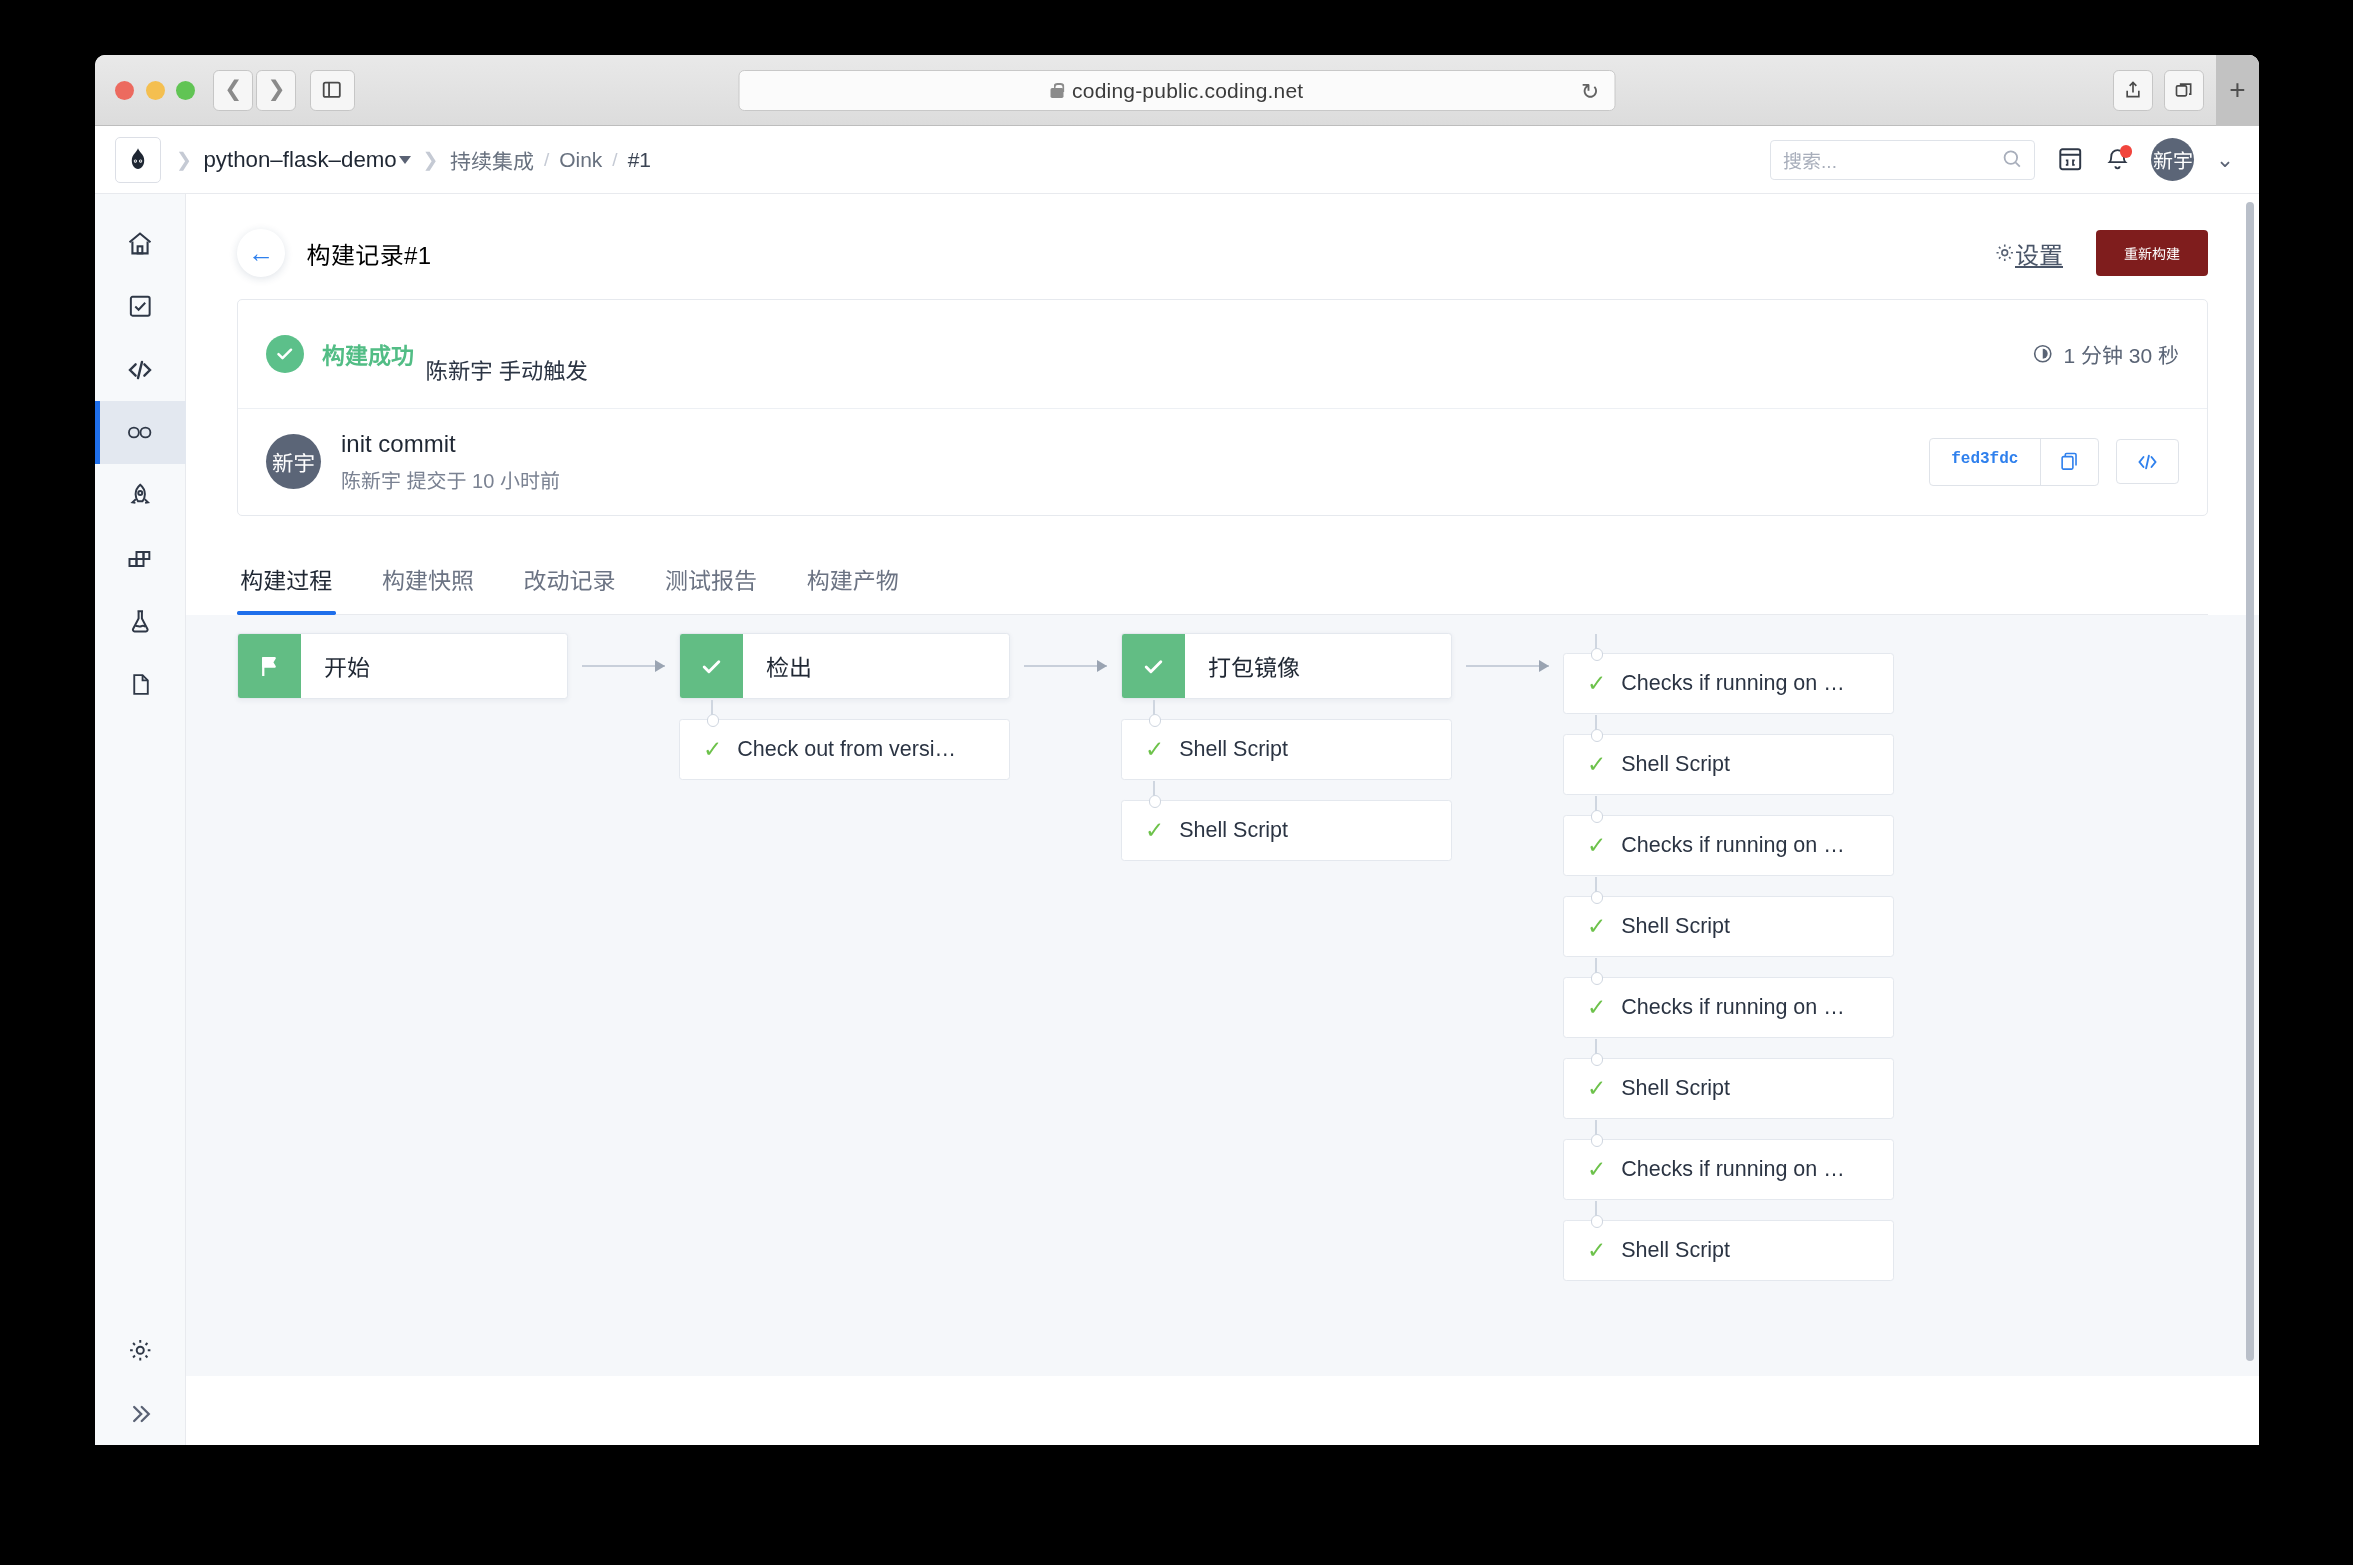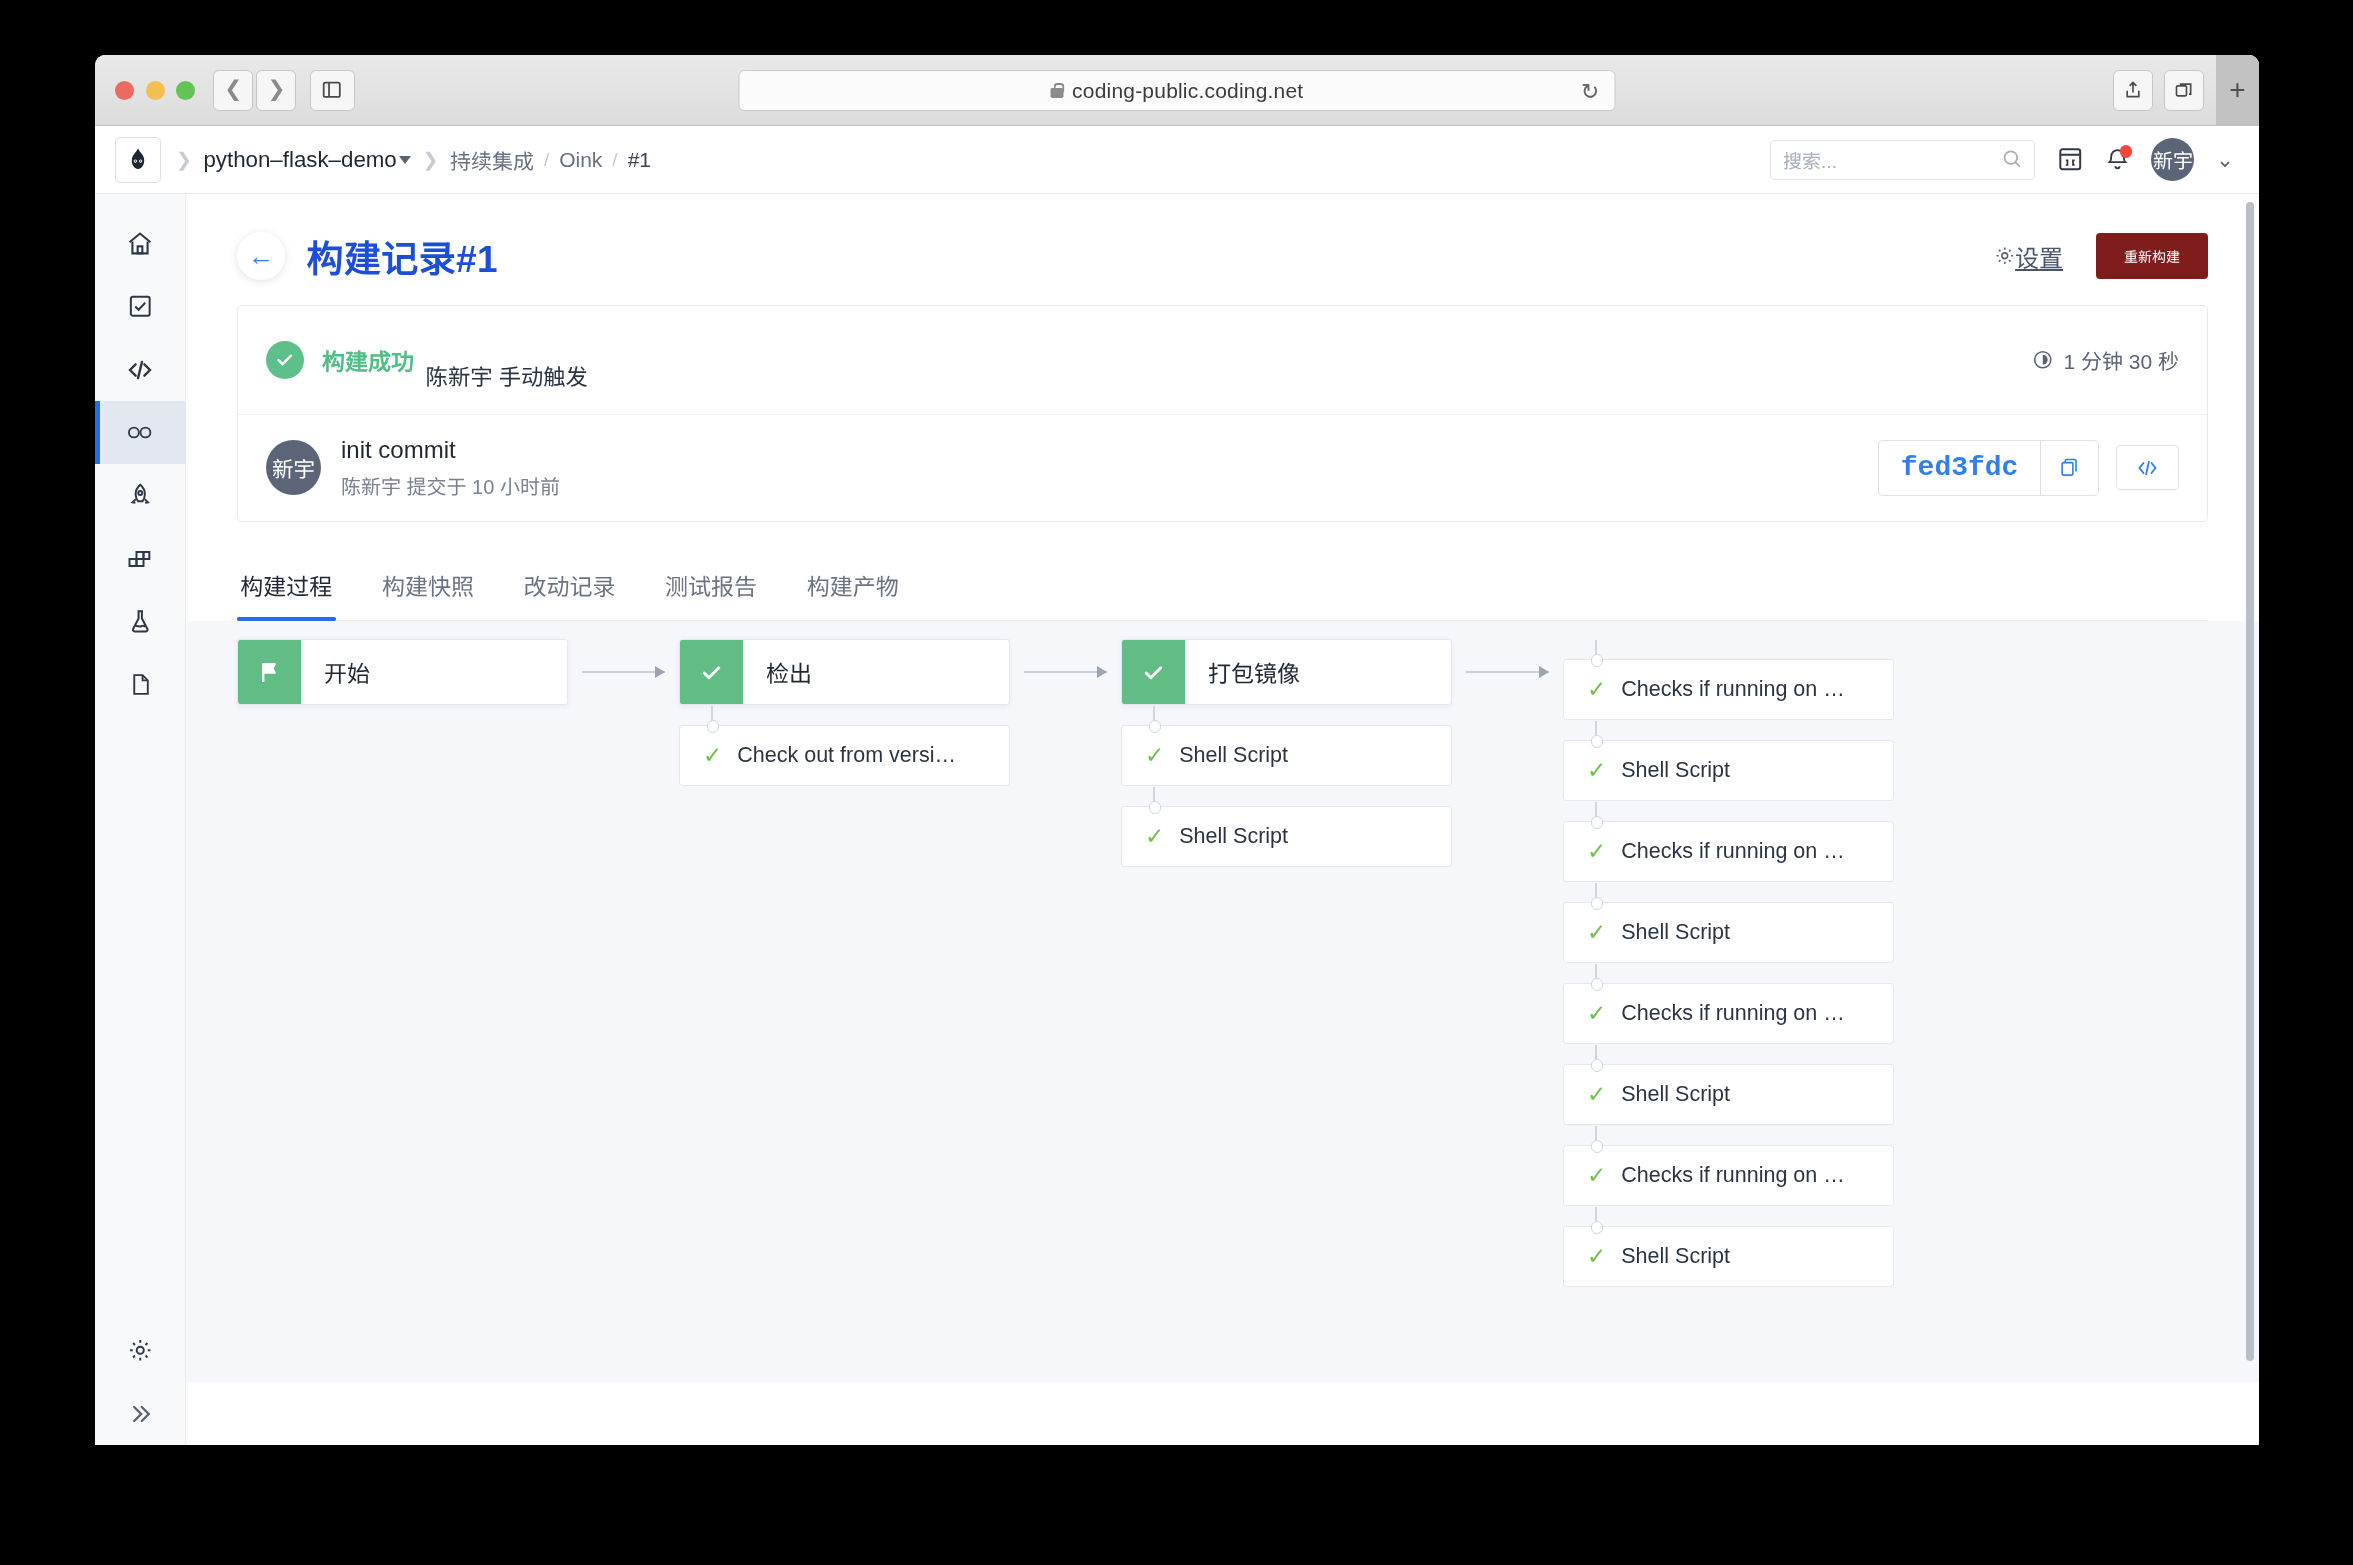--- a/index.html
+++ b/index.html
@@ -185,21 +185,21 @@
     padding-top: 35px; padding-bottom: 21.5px;
   }
   .back-circle {
     width: 48px; height: 48px; border-radius: 50%;
     background: #ffffff;
     box-shadow: 0 1.7px 8.3px rgba(31,54,92,0.14);
     display: flex; align-items: center; justify-content: center;
     color: #2f80ed; font-size: 26.5px;
     margin-right: 21.5px;
   }
-  .page-title { font-size: 37px; font-weight: 700; color: #1d4ed8; letter-spacing: 0.4px; }
+  .page-title { font-size: 24px; font-weight: 400; color: #000000; letter-spacing: 0.4px; }
   .title-actions { margin-left: auto; display: flex; align-items: center; gap: 33px; }
   .settings-link {
     display: flex; align-items: center; 
     font-size: 24px; color: #4a5costa; color: #4a5568; text-decoration: underline;
   }
   .rebuild-btn {
     background: #7f1d1d; color: #ffffff;
     border-radius: 4.1px;
     padding: 13.2px 28px;
     font-size: 14px;
@@ -239,21 +239,21 @@
     background: #5b6577; color: #fff;
     display: flex; align-items: center; justify-content: center;
     font-size: 21.5px; margin-right: 20px; flex: 0 0 55px;
   }
   .commit-msg { font-size: 24px; color: #1f2733; margin-bottom: 6.6px; }
   .commit-sub { font-size: 20px; color: #7a8292; }
 
   .commit-actions { margin-left: auto; display: flex; align-items: center; gap: 16.6px; }
   .hash-group { display: flex; border: 0.8px solid #dfe3e9; border-radius: 4.1px; overflow: hidden; }
   .hash-val {
-    padding: 11.6px 21.5px; font-size: 28px; color: #2f80ed;
+    padding: 11.6px 21.5px; font-size: 16px; color: #2f80ed;
     font-family: "Liberation Mono", "DejaVu Sans Mono", monospace;
     font-weight: 700;
     border-right: 0.8px solid #dfe3e9;
     text-align: center;
   }
   .hash-copy { padding: 11.6px 18px; display: flex; align-items: center; color: #2f80ed; }
   .code-btn {
     border: 0.8px solid #dfe3e9; border-radius: 4.1px;
     padding: 11.6px 18px; color: #2f80ed; font-size: 20px;
     display: flex; align-items: center;

